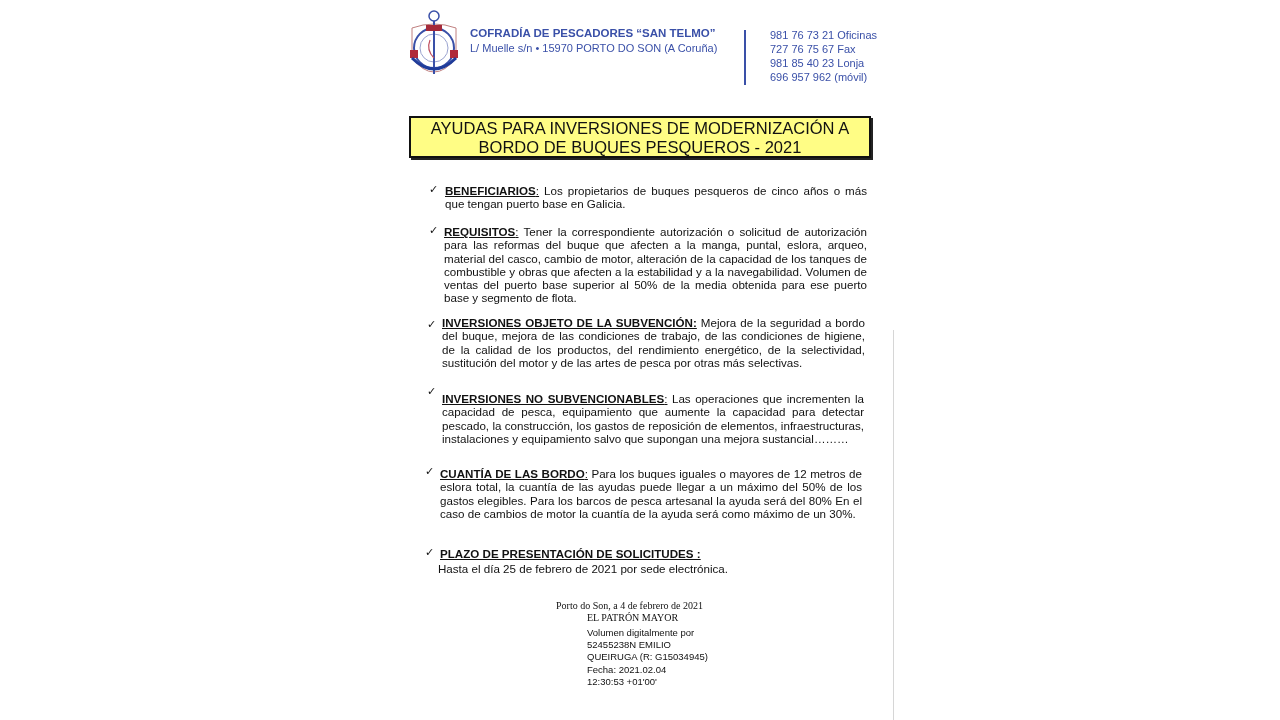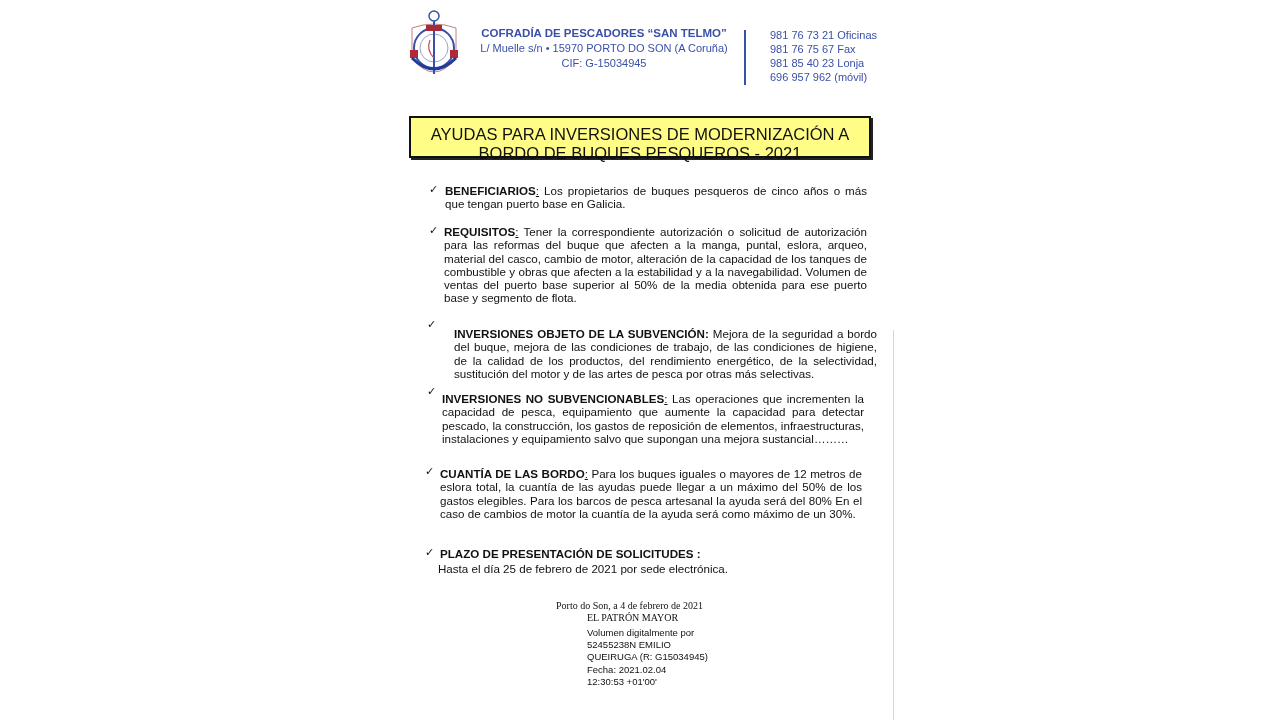--- a/index.html
+++ b/index.html
@@ -2,32 +2,32 @@
 <html><head>
   <meta charset="utf-8">
   <style>
     html, body { margin: 0; padding: 0; }
     body {
       width: 1280px; height: 720px; background: #ffffff; position: relative; overflow: hidden;
       font-family: "Liberation Sans", sans-serif; color: #111;
     }
     .page-edge { position: absolute; left: 893px; top: 330px; width: 1px; height: 390px; background: #d6d6d6; }
     .logo { position: absolute; left: 404px; top: 8px; width: 60px; height: 80px; }
-    .letterhead { position: absolute; left: 470px; top: 26px; width: 268px; text-align: center; color: #3a50a8; font-size: 11px; line-height: 15px; }
+    .letterhead { position: absolute; left: 470px; top: 26px; width: 268px; text-align: left; color: #3a50a8; font-size: 11px; line-height: 15px; }
     .letterhead .org { font-weight: bold; font-size: 11.5px; }
     .vline { position: absolute; left: 744px; top: 30px; width: 2px; height: 55px; background: #3a50a8; }
     .phones { position: absolute; left: 770px; top: 28px; color: #3a50a8; font-size: 11px; line-height: 14px; }
     .title-box {
       position: absolute; left: 409px; top: 116px; width: 462px; height: 42px;
       background: #fffd85; border: 2px solid #111; box-shadow: 2px 2px 0 #222;
-      text-align: center; font-size: 16.5px; line-height: 19px; padding-top: 7px; box-sizing: border-box;
+      text-align: center; font-size: 16.5px; line-height: 19px; padding-top: 1px; box-sizing: border-box;
     }
     .section { position: absolute; font-size: 11.6px; line-height: 13.3px; text-align: justify; }
     .check { position: absolute; font-size: 11px; }
-    .hd { font-weight: bold; }
+    .hd { font-weight: bold; text-decoration: underline; }
     .plain { position: absolute; font-size: 11.6px; }
     .sig { position: absolute; font-size: 10px; line-height: 12px; font-family: Liberation Serif, serif; }
     .sig-digital { position: absolute; left: 587px; top: 627px; font-size: 9.5px; line-height: 12.2px; }
   </style>
 </head>
 <body>
 
 <div class="page-edge"></div>
 
 <div class="logo">
@@ -41,49 +41,48 @@
     <rect x="6" y="42" width="8" height="8" fill="#b02a3a"></rect>
     <rect x="46" y="42" width="8" height="8" fill="#b02a3a"></rect>
     <path d="M8 50 Q30 72 52 50" fill="none" stroke="#1f3c9a" stroke-width="3"></path>
     <path d="M26 32 Q22 42 30 50" fill="none" stroke="#c05060" stroke-width="1.2"></path>
   </svg>
 </div>
 
 <div class="letterhead">
   <div class="org">COFRADÍA DE PESCADORES “SAN TELMO”</div>
   <div>L/ Muelle s/n • 15970 PORTO DO SON (A Coruña)</div>
-  <div>CIF: G-15034945</div>
 </div>
 
 <div class="vline"></div>
 
 <div class="phones">
   <div>981 76 73 21 Oficinas</div>
-  <div>981 76 75 67 Fax</div>
+  <div>727 76 75 67 Fax</div>
   <div>981 85 40 23 Lonja</div>
   <div>696 957 962 (móvil)</div>
 </div>
 
 <div class="title-box">
   <div>AYUDAS PARA INVERSIONES DE MODERNIZACIÓN A</div>
   <div>BORDO DE BUQUES PESQUEROS - 2021</div>
 </div>
 
 <span class="check" style="left:429px;top:183px;">✓</span>
 <div class="section" style="left:445px;top:184px;width:422px;">
   <span class="hd">BENEFICIARIOS</span><span style="text-decoration:underline">:</span><span> Los propietarios de buques pesqueros de cinco años o más que tengan puerto base en Galicia.</span>
 </div>
 
 <span class="check" style="left:429px;top:224px;">✓</span>
 <div class="section" style="left:444px;top:225px;width:423px;">
   <span class="hd">REQUISITOS</span><span style="text-decoration:underline">:</span><span> Tener la correspondiente autorización o solicitud de autorización para las reformas del buque que afecten a la manga, puntal, eslora, arqueo, material del casco, cambio de motor, alteración de la capacidad de los tanques de combustible y obras que afecten a la estabilidad y a la navegabilidad. Volumen de ventas del puerto base superior al 50% de la media obtenida para ese puerto base y segmento de flota.</span>
 </div>
 
 <span class="check" style="left:427px;top:318px;">✓</span>
-<div class="section" style="left:442px;top:327px;width:423px;margin-left:12px;">
+<div class="section" style="left:442px;top:316px;width:423px;">
   <span class="hd">INVERSIONES OBJETO DE LA SUBVENCIÓN:</span><span></span><span> Mejora de la seguridad a bordo del buque, mejora de las condiciones de trabajo, de las condiciones de higiene, de la calidad de los productos, del rendimiento energético, de la selectividad, sustitución del motor y de las artes de pesca por otras más selectivas.</span>
 </div>
 
 <span class="check" style="left:427px;top:385px;">✓</span>
 <div class="section" style="left:442px;top:392px;width:422px;">
   <span class="hd">INVERSIONES NO SUBVENCIONABLES</span><span style="text-decoration:underline">:</span><span> Las operaciones que incrementen la capacidad de pesca, equipamiento que aumente la capacidad para detectar pescado, la construcción, los gastos de reposición de elementos, infraestructuras, instalaciones y equipamiento salvo que supongan una mejora sustancial………</span>
 </div>
 
 <span class="check" style="left:425px;top:465px;">✓</span>
 <div class="section" style="left:440px;top:467px;width:422px;">

